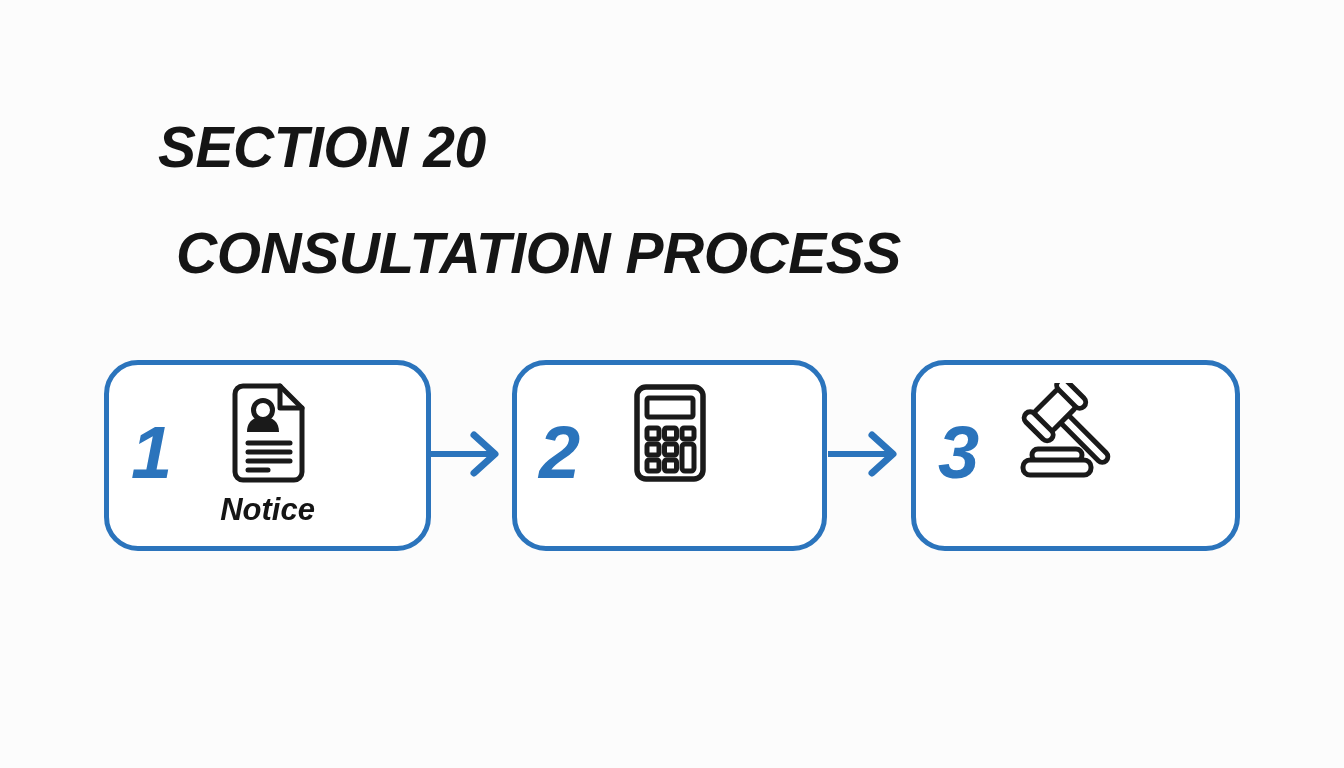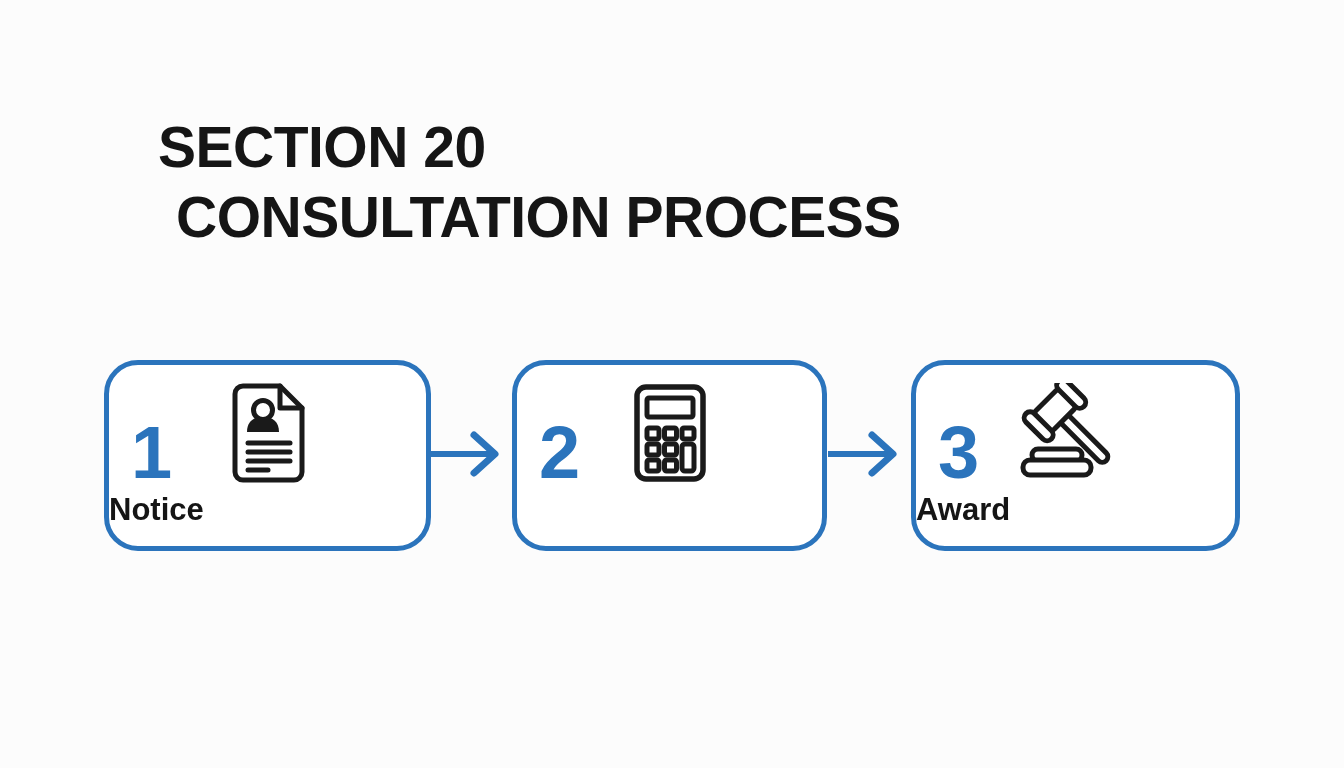--- a/index.html
+++ b/index.html
@@ -9,34 +9,34 @@
     --background:#FCFCFC;
     --box-fill:#FFFFFF;
   }
   *{margin:0;padding:0;box-sizing:border-box;}
   html,body{width:1344px;height:768px;overflow:hidden;}
   body{
     background:var(--background);
     font-family:"Liberation Sans","DejaVu Sans",sans-serif;
     position:relative;
   }
-  .canvas{position:absolute;inset:0;width:1344px;height:768px;}
+  .canvas{position:absolute;inset:0;width:1344px;height:768px;font-style:italic;}
 
   
   .title{
     position:absolute;left:158px;top:112px;
     color:var(--text-dark);
     font-weight:800;
     font-size:57px;
     line-height:70px;
     letter-spacing:-0.5px;
     white-space:nowrap;
   }
   .title .line1{display:block;}
-  .title .line2{display:block;padding-left:18px;}
+  .title .line2{display:block;padding-left:18px;margin-top:36px;}
 
   
   .step-box{
     position:absolute;top:360px;height:191px;
     background:var(--box-fill);
     border:5px solid var(--accent-blue);
     border-radius:34px;
   }
   .step-box .step-number{
     position:absolute;left:22px;top:50%;
@@ -45,20 +45,21 @@
     color:var(--accent-blue);
   }
   .step-box .step-icon{
     position:absolute;left:50%;top:18px;
     transform:translateX(-50%);
     width:120px;height:100px;
     display:flex;align-items:flex-start;justify-content:center;
   }
   .step-box .step-label{
     position:absolute;left:0;top:126px;width:100%;
+    text-align:center;
     font-size:31px;font-weight:700;line-height:38px;
     color:var(--text-dark);
   }
   .box-1{left:104px;width:327px;}
   .box-2{left:512px;width:315px;}
   .box-3{left:911px;width:329px;}
 
   
   .arrow{position:absolute;top:426px;width:78px;height:56px;}
   .arrow-1{left:429px;}
@@ -133,16 +134,15 @@
         <g transform="translate(56,8) rotate(45)">
           <rect class="fw" stroke-width="5" x="10" y="21" width="62" height="11" rx="5.5"></rect>
           <rect class="fw" stroke-width="5" x="-13" y="8" width="26" height="38" rx="5"></rect>
           <rect class="fw" stroke-width="5" x="-18" y="-2" width="36" height="12" rx="6"></rect>
           <rect class="fw" stroke-width="5" x="-18" y="44" width="36" height="12" rx="6"></rect>
         </g>
         <rect class="fw" stroke-width="5" x="14" y="66" width="50" height="12" rx="6"></rect>
         <rect class="fw" stroke-width="5" x="5" y="77" width="68" height="15" rx="7"></rect>
       </svg>
     </span>
-    <span class="step-label">Award</span>
   </div>
 
 </div>
 
 </body></html>

